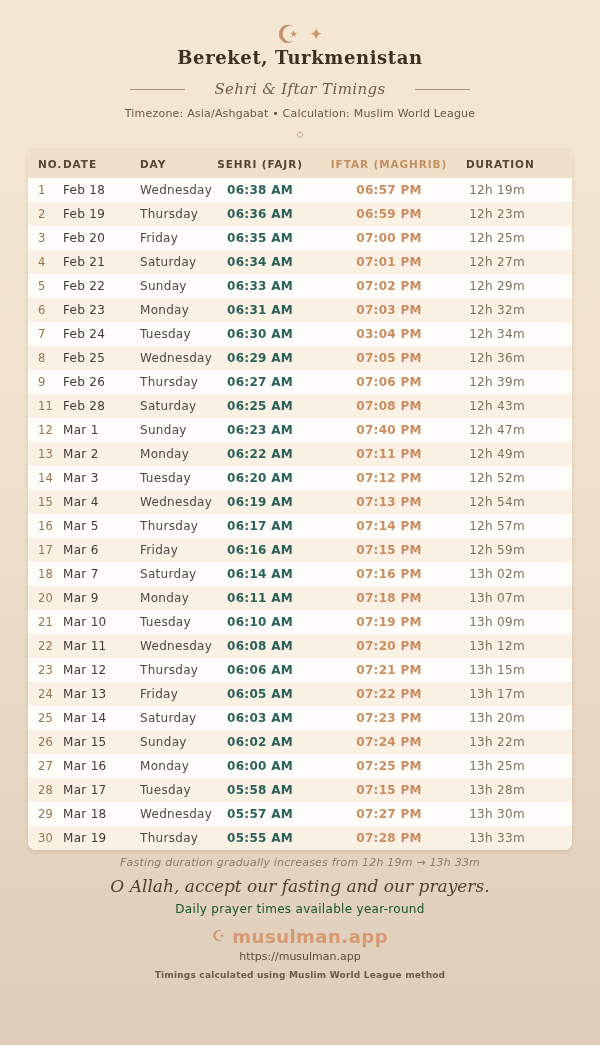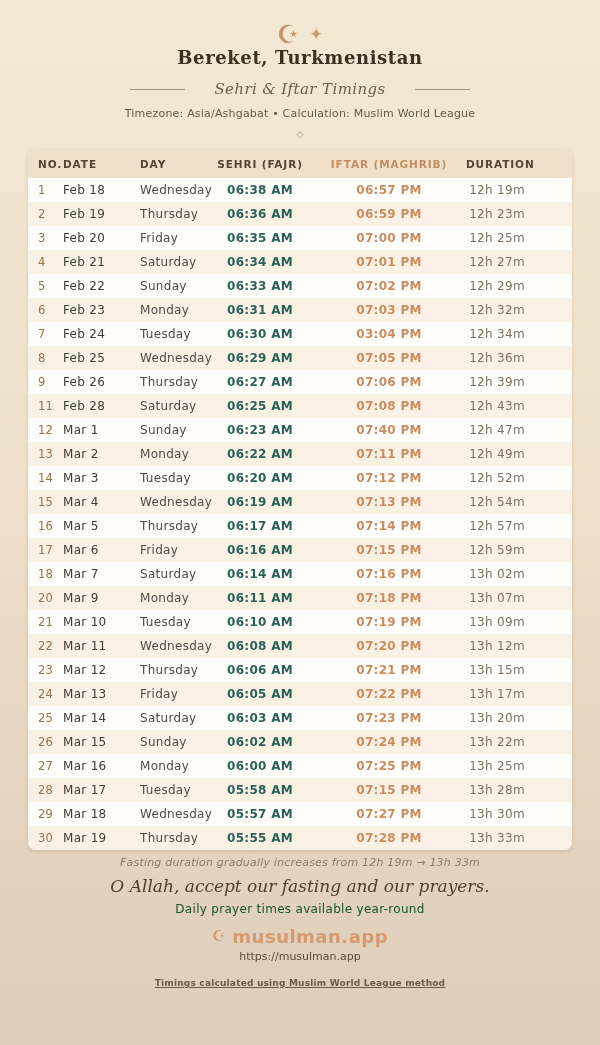--- a/index.html
+++ b/index.html
@@ -87,21 +87,21 @@
     font-style: italic; font-size: 17px; color: #4c3f33; margin-top: 7px;
   }
   .availability { font-size: 12px; color: #14532d; margin-top: 6px; letter-spacing: 0.3px; }
   .brand-row {
     display: flex; align-items: center; justify-content: center;
     gap: 7px; margin-top: 10px;
   }
   .brand-crescent { color: #d2996e; font-size: 15px; line-height: 1; }
   .brand-name { font-size: 18px; font-weight: bold; color: #d59a71; letter-spacing: 0.5px; }
   .brand-url { font-size: 11px; color: #564a3e; margin-top: 3px; }
-  .method-note { font-size: 9px; font-weight: bold; color: #6b5a47; margin-top: 15px; letter-spacing: 0.2px; text-decoration: underline; }
+  .method-note { font-size: 9px; font-weight: bold; color: #6b5a47; margin-top: 7px; letter-spacing: 0.2px; }
 </style>
 </head>
 <body>
 
 <div class="page-header">
   <div class="title-row">
     <span class="crescent-glyph">☪</span>
     <span class="sparkle-glyph">✦</span>
   </div>
   <div class="location">Bereket, Turkmenistan</div>

